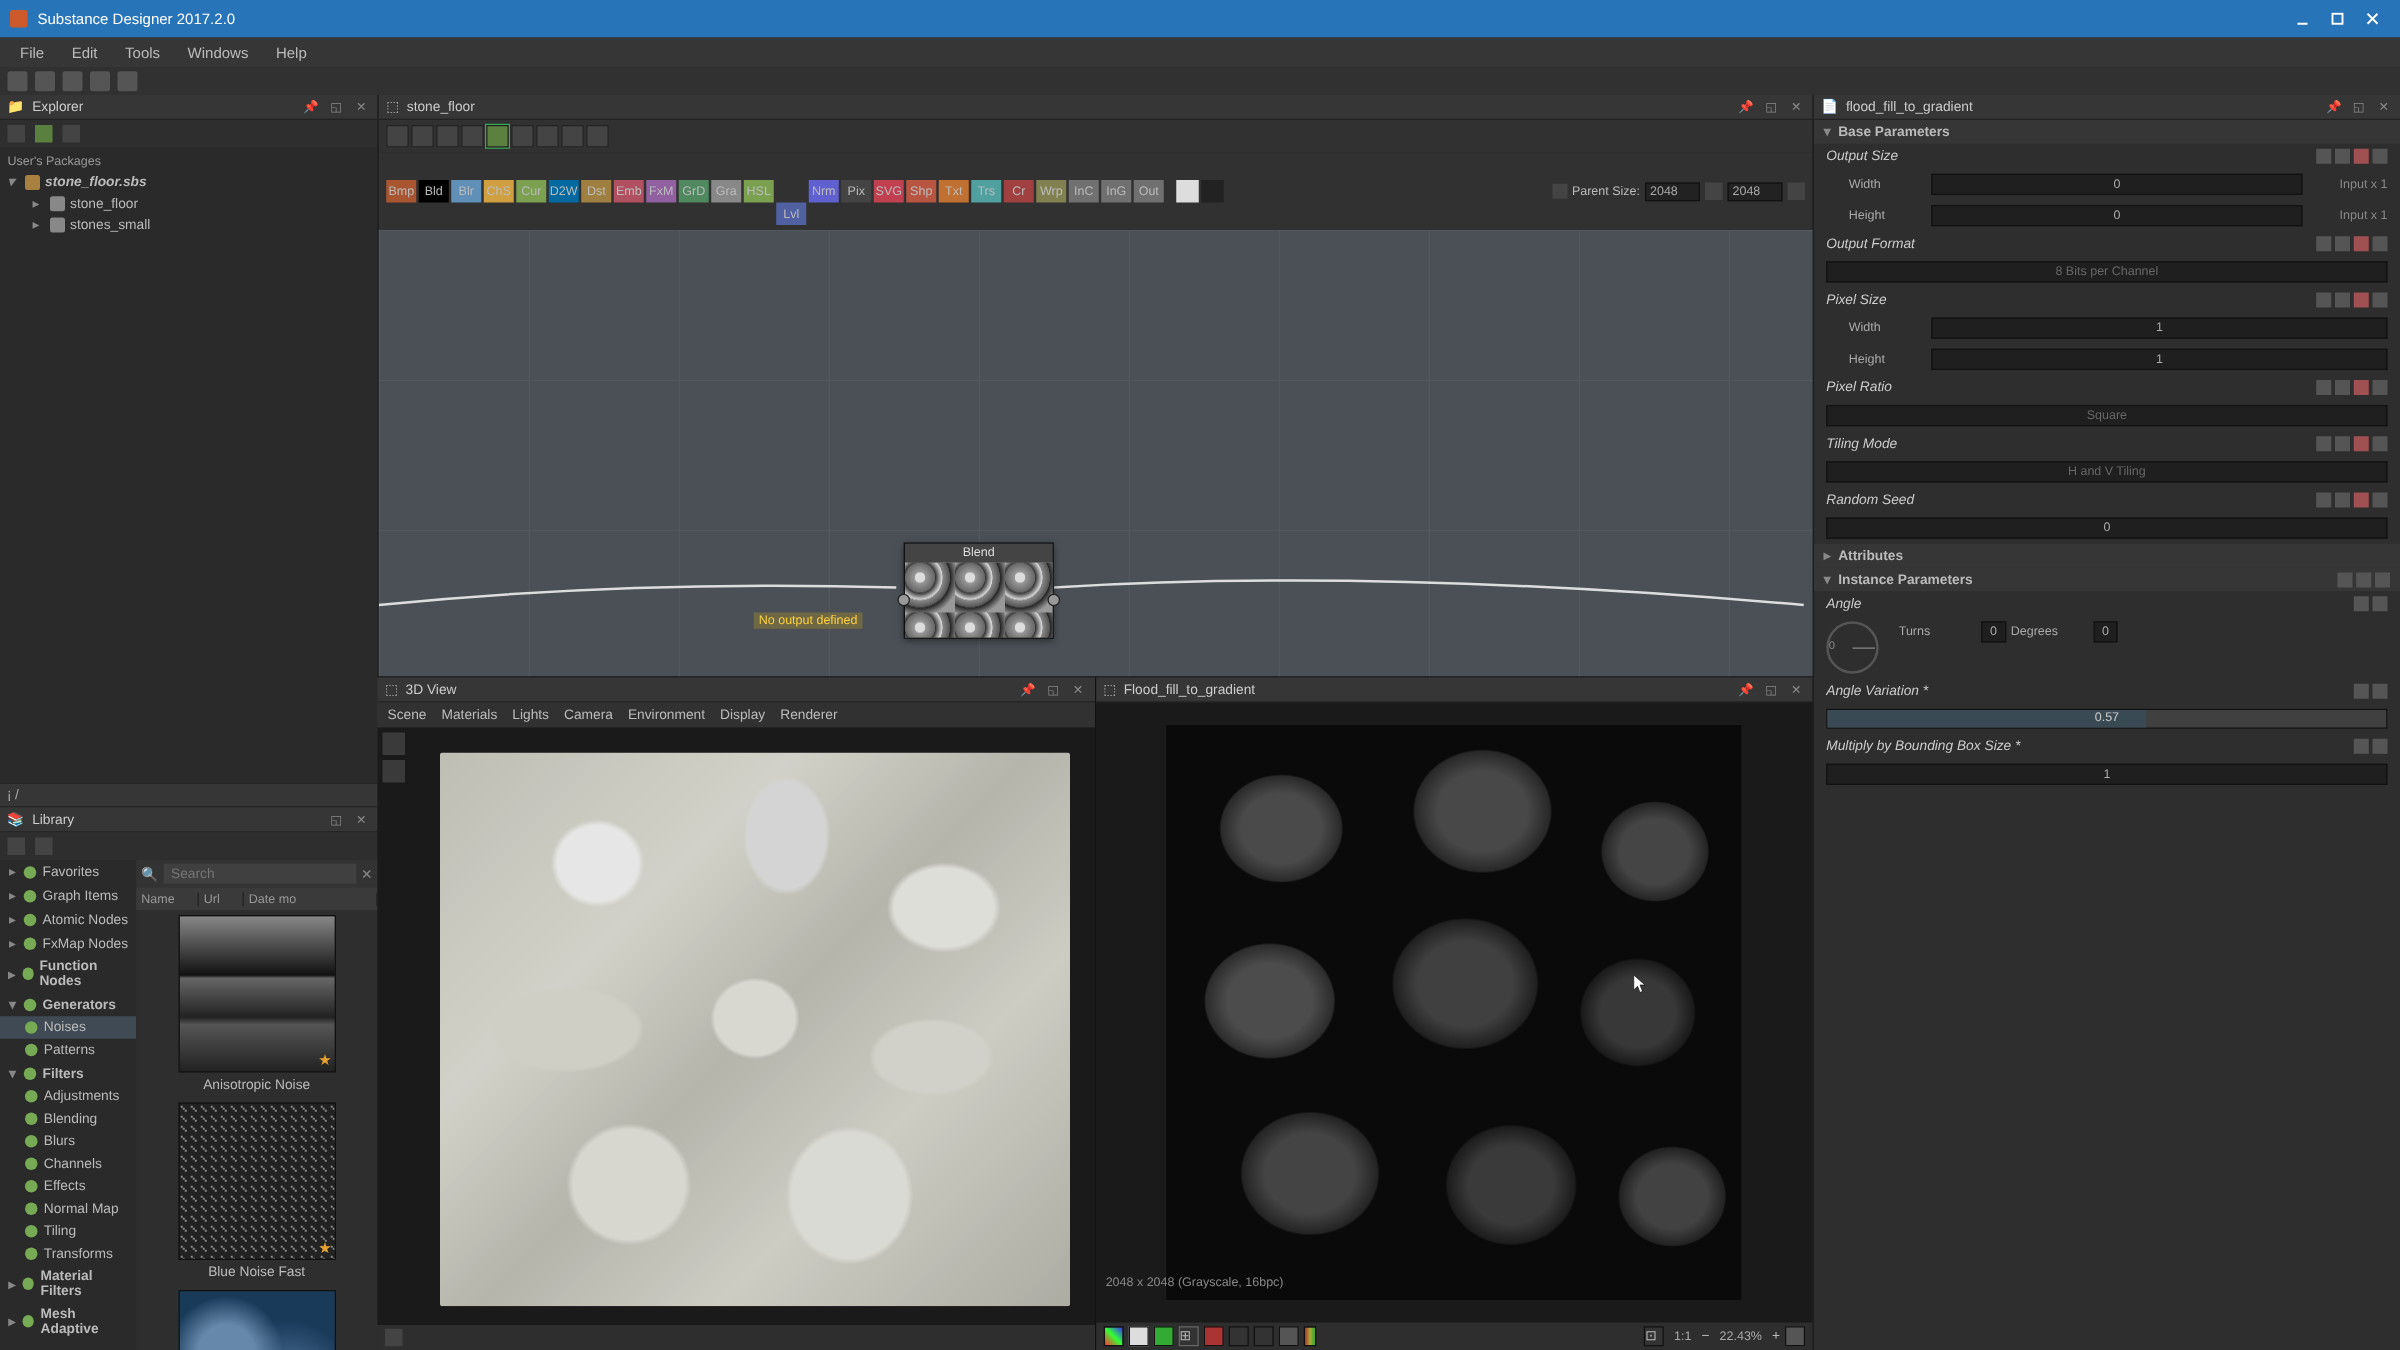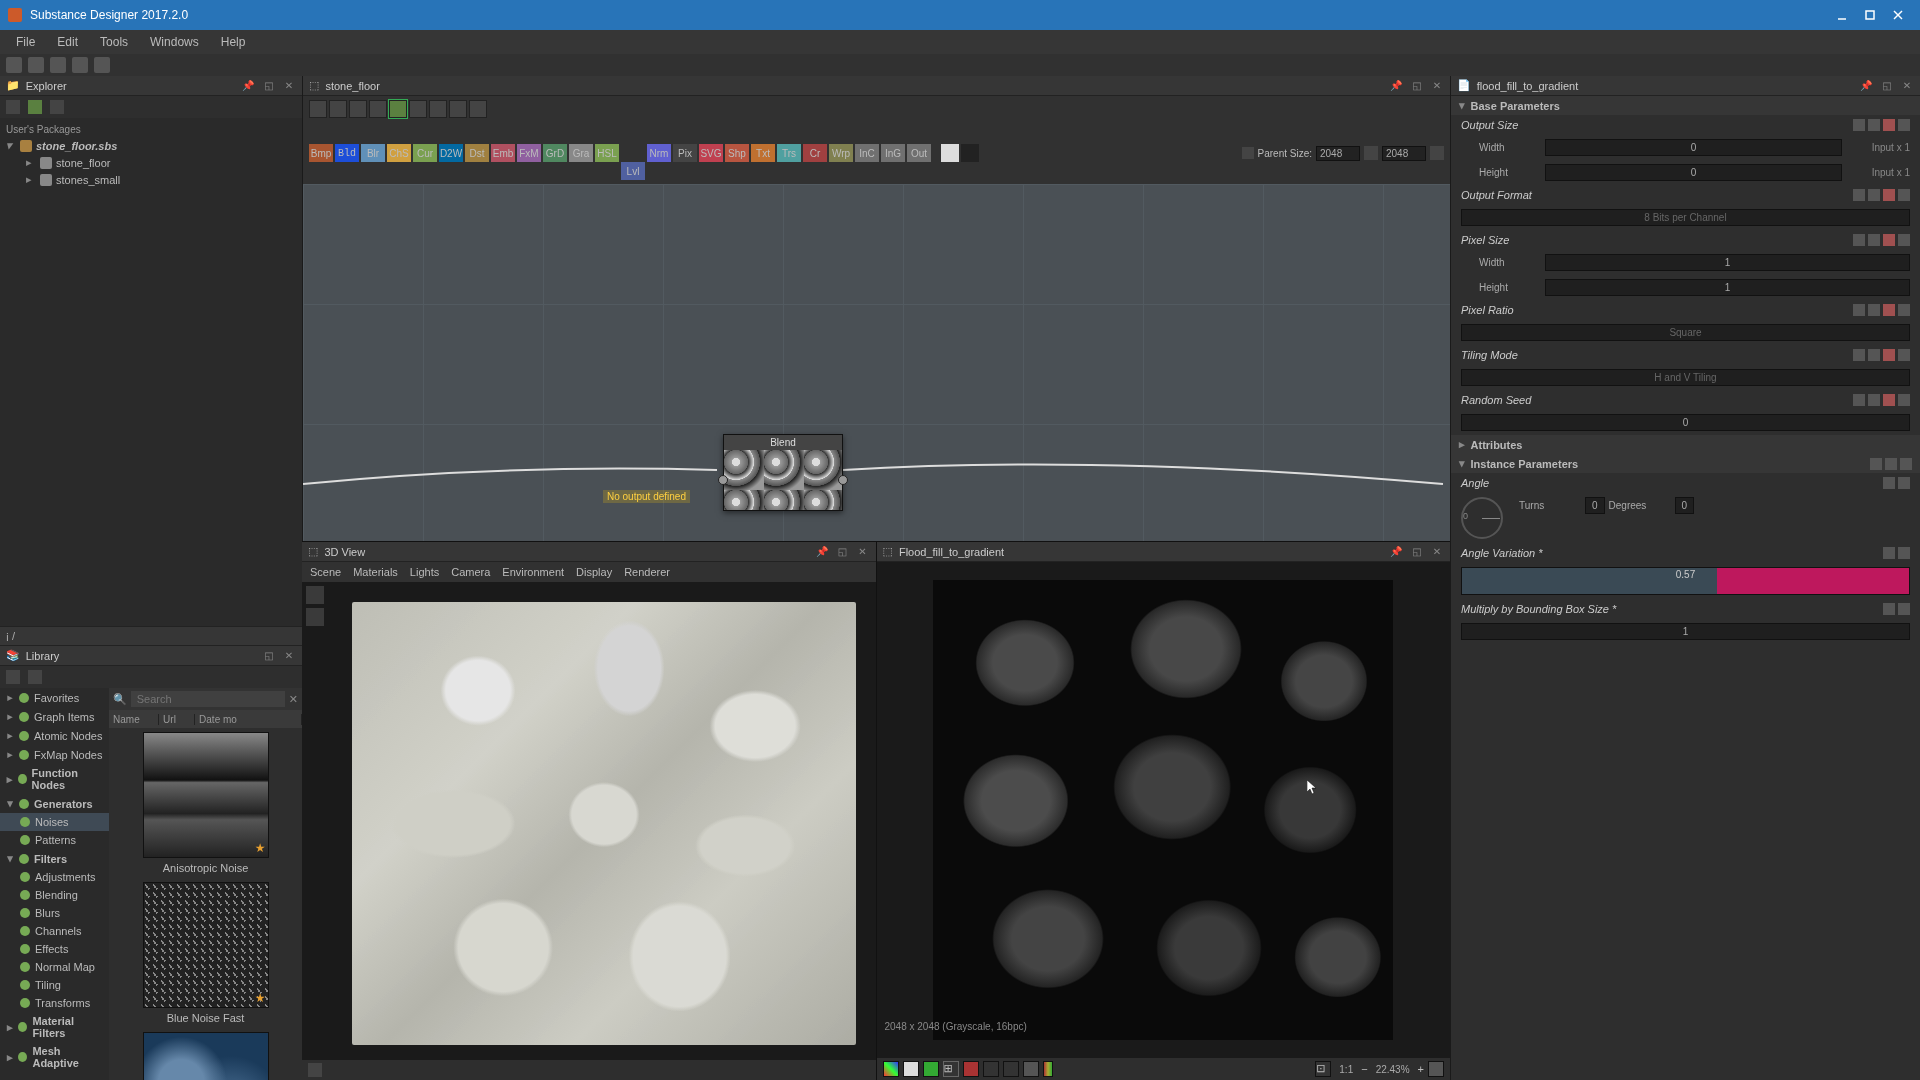--- a/index.html
+++ b/index.html
@@ -154,31 +154,31 @@
 .param-section .sec-ctl { margin-left:auto; display:flex; gap:3px;}
 .param-section .sec-ctl .sc { width:12px;height:12px;background:#555;cursor:pointer;}
 .param-row { display:flex; align-items:center; padding:4px 10px; gap:8px;}
 .param-row.sub { padding-left:28px;}
 .param-sublabel { width:58px; color:#aaa; font-size:10px;}
 .param-header { padding:4px 10px; color:#ccc; font-style:italic; display:flex; align-items:center;}
 .param-header .sec-ctl { margin-left:auto; display:flex; gap:3px;}
 .param-header .sec-ctl .sc { width:12px;height:12px;background:#555;cursor:pointer;}
 .param-field { flex:1; background:#1f1f1f; border:1px solid #111; padding:2px 6px; color:#aaa; font-size:10px; text-align:center;}
 .param-field.ro { color:#666;}
-.param-slider { flex:1; height:28px; background:#be185d; border:1px solid #111; position:relative;}
+.param-slider { flex:1; height:16px; background:#404040; border:1px solid #111; position:relative;}
 .param-slider .fill { position:absolute; left:0; top:0; bottom:0; background:#3a4a55;}
 .param-slider .val { position:absolute; left:0; right:0; text-align:center; top:1px; font-size:10px; color:#ccc;}
 .param-linked { width:60px; font-size:10px; color:#888; text-align:right;}
 .angle-dial { width:42px;height:42px;border:2px solid #555;border-radius:50%;position:relative;margin-right:8px;}
 .angle-dial::after { content:''; position:absolute; left:50%; top:50%; width:18px; height:1px; background:#888; transform-origin:left center;}
 .angle-zero { position:absolute; left:2px; top:14px; font-size:9px; color:#888;}
 .cursor-arrow { position:absolute; width:12px; height:16px; pointer-events:none; z-index:1000;}
 
 
-.c-bmp{background:#a85530;} .c-bld{background:#1d4ed8;font-family:Liberation Mono, monospace;} .c-blr{background:#6090b8;} .c-chs{background:#d0a040;}
+.c-bmp{background:#a85530;} .c-bld{background:#000000;} .c-blr{background:#6090b8;} .c-chs{background:#d0a040;}
 .c-cur{background:#7aa050;} .c-d2w{background:#0369a1;} .c-dst{background:#a08040;} .c-emb{background:#b05060;}
 .c-fxm{background:#9060a0;} .c-grd{background:#508860;} .c-gra{background:#888;} .c-hsl{background:#7aa050;}
 .c-lvl{background:#5060a0;margin-top:36px;} .c-nrm{background:#6060d0;} .c-pix{background:#444;} .c-svg{background:#c04050;}
 .c-shp{background:#b85540;} .c-txt{background:#c07030;} .c-trs{background:#50a0a0;} .c-cr{background:#a04040;}
 .c-wrp{background:#808050;} .c-inc{background:#707070;} .c-ing{background:#707070;} .c-out{background:#707070;}
 </style>
 </head>
 <body>
 
 <div class="titlebar">

